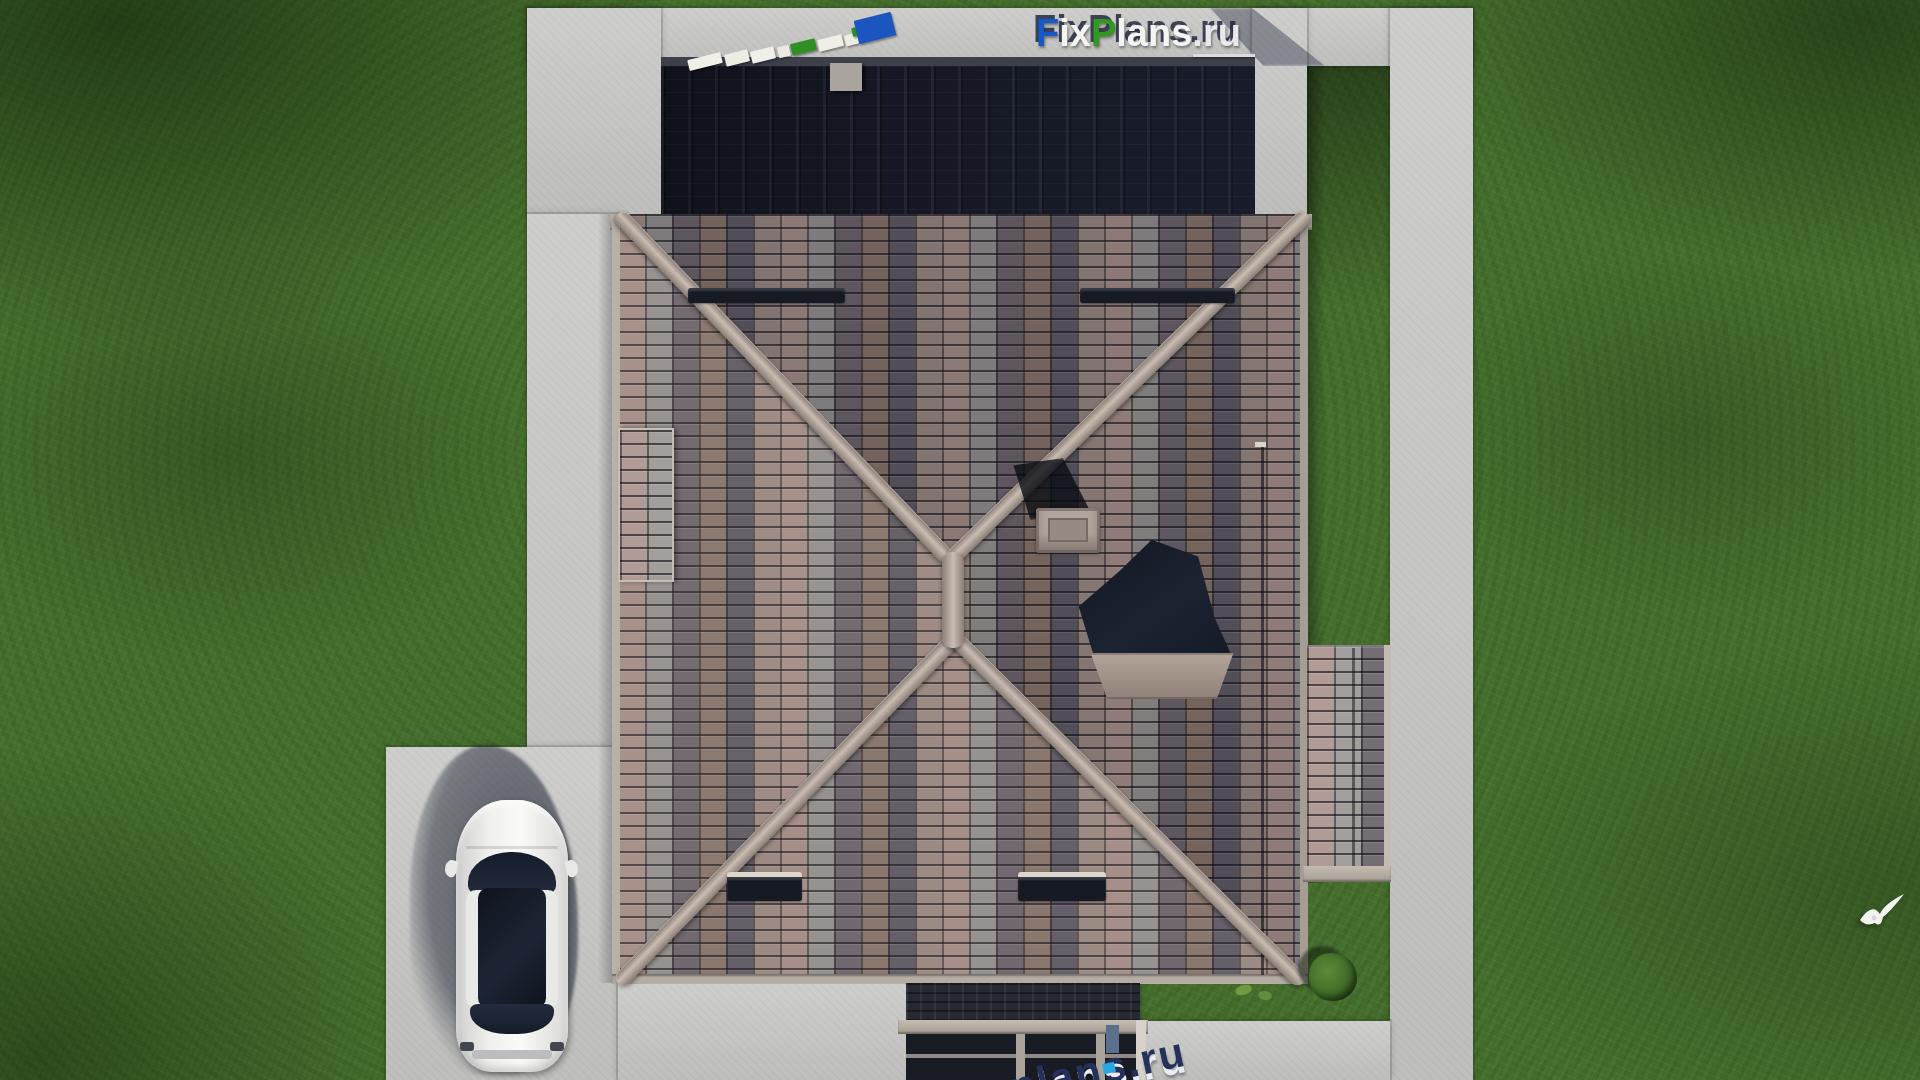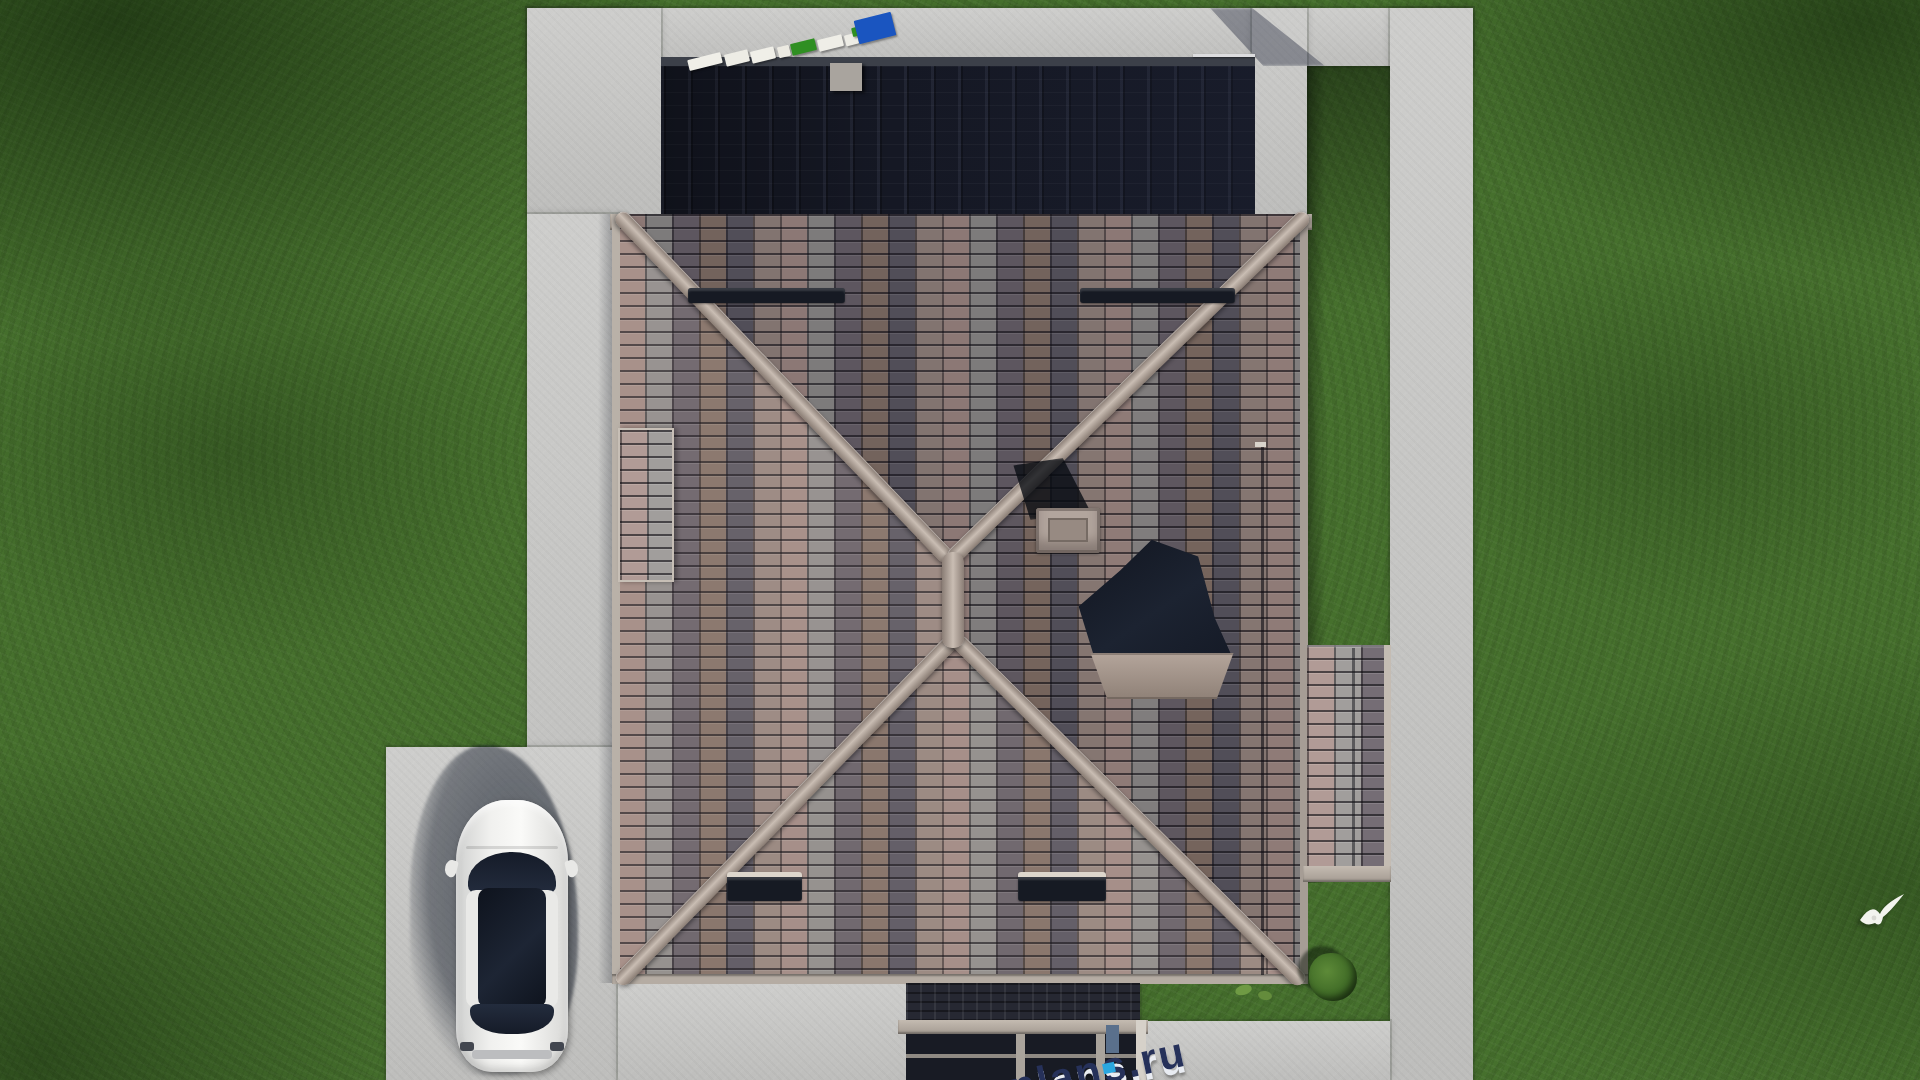--- a/index.html
+++ b/index.html
@@ -129,20 +129,21 @@
   <div class="wm-block" style="left:688px;top:56px;width:34px;height:11px;background:#f0efe8;"></div>
   <div class="wm-block" style="left:725px;top:52px;width:24px;height:12px;background:#edece5;"></div>
   <div class="wm-block" style="left:751px;top:49px;width:24px;height:12px;background:#f0efe8;"></div>
   <div class="wm-block" style="left:778px;top:46px;width:12px;height:11px;background:#eceae2;"></div>
   <div class="wm-block" style="left:791px;top:41px;width:25px;height:12px;background:#2f8f22;"></div>
   <div class="wm-block" style="left:818px;top:37px;width:25px;height:12px;background:#efeee7;"></div>
   <div class="wm-block" style="left:845px;top:34px;width:13px;height:11px;background:#edece5;"></div>
   <div class="wm-block" style="left:852px;top:27px;width:10px;height:9px;background:#2f8f22;"></div>
   <div class="wm-block" style="left:856px;top:16px;width:38px;height:24px;background:#1a55c0;"></div>
 
+  <div class="logo"><span class="c-blue">F</span><span class="c-white">ix</span><span class="c-green">P</span><span class="c-white">lans</span><span class="c-gray">.ru</span></div>
   <div class="abs" style="left:1193px;top:54px;width:62px;height:3px;background:#dcdcde;box-shadow:0 1px 2px rgba(0,0,0,.4);"></div>
 
   <div class="abs soft" style="left:1298px;top:946px;width:48px;height:46px;border-radius:50%;background:rgba(10,20,8,.5);"></div>
   <div class="abs" style="left:1309px;top:953px;width:48px;height:48px;border-radius:46% 54% 50% 50%;background:radial-gradient(circle at 38% 38%, #5d8a38, #3f6a26 58%, #2c4f1a 88%);box-shadow:inset -4px -4px 6px rgba(0,0,0,.45);"></div>
   <div class="abs" style="left:1235px;top:985px;width:17px;height:10px;border-radius:50%;background:#6f9a44;transform:rotate(-15deg);"></div>
   <div class="abs" style="left:1258px;top:991px;width:14px;height:9px;border-radius:50%;background:#648c3c;transform:rotate(10deg);"></div>
 
   <div class="abs soft" style="left:410px;top:745px;width:168px;height:330px;border-radius:45% 55% 40% 40%;background:radial-gradient(ellipse at 62% 42%, rgba(12,20,34,.62), rgba(12,20,34,.45) 58%, rgba(12,20,34,0) 78%);"></div>
   <div class="abs" style="left:456px;top:800px;width:112px;height:272px;border-radius:50px 50px 36px 36px / 62px 62px 42px 42px;background:linear-gradient(90deg,#cfd0cf,#f0f0ee 30%,#fafaf8 58%,#d8d8d6);box-shadow:inset 0 4px 6px rgba(255,255,255,.8), inset 0 -4px 8px rgba(0,0,0,.18), 2px 3px 6px rgba(0,0,0,.35);">
     <div class="abs" style="left:10px;top:46px;width:92px;height:3px;background:rgba(0,0,0,.12);border-radius:2px;"></div>

